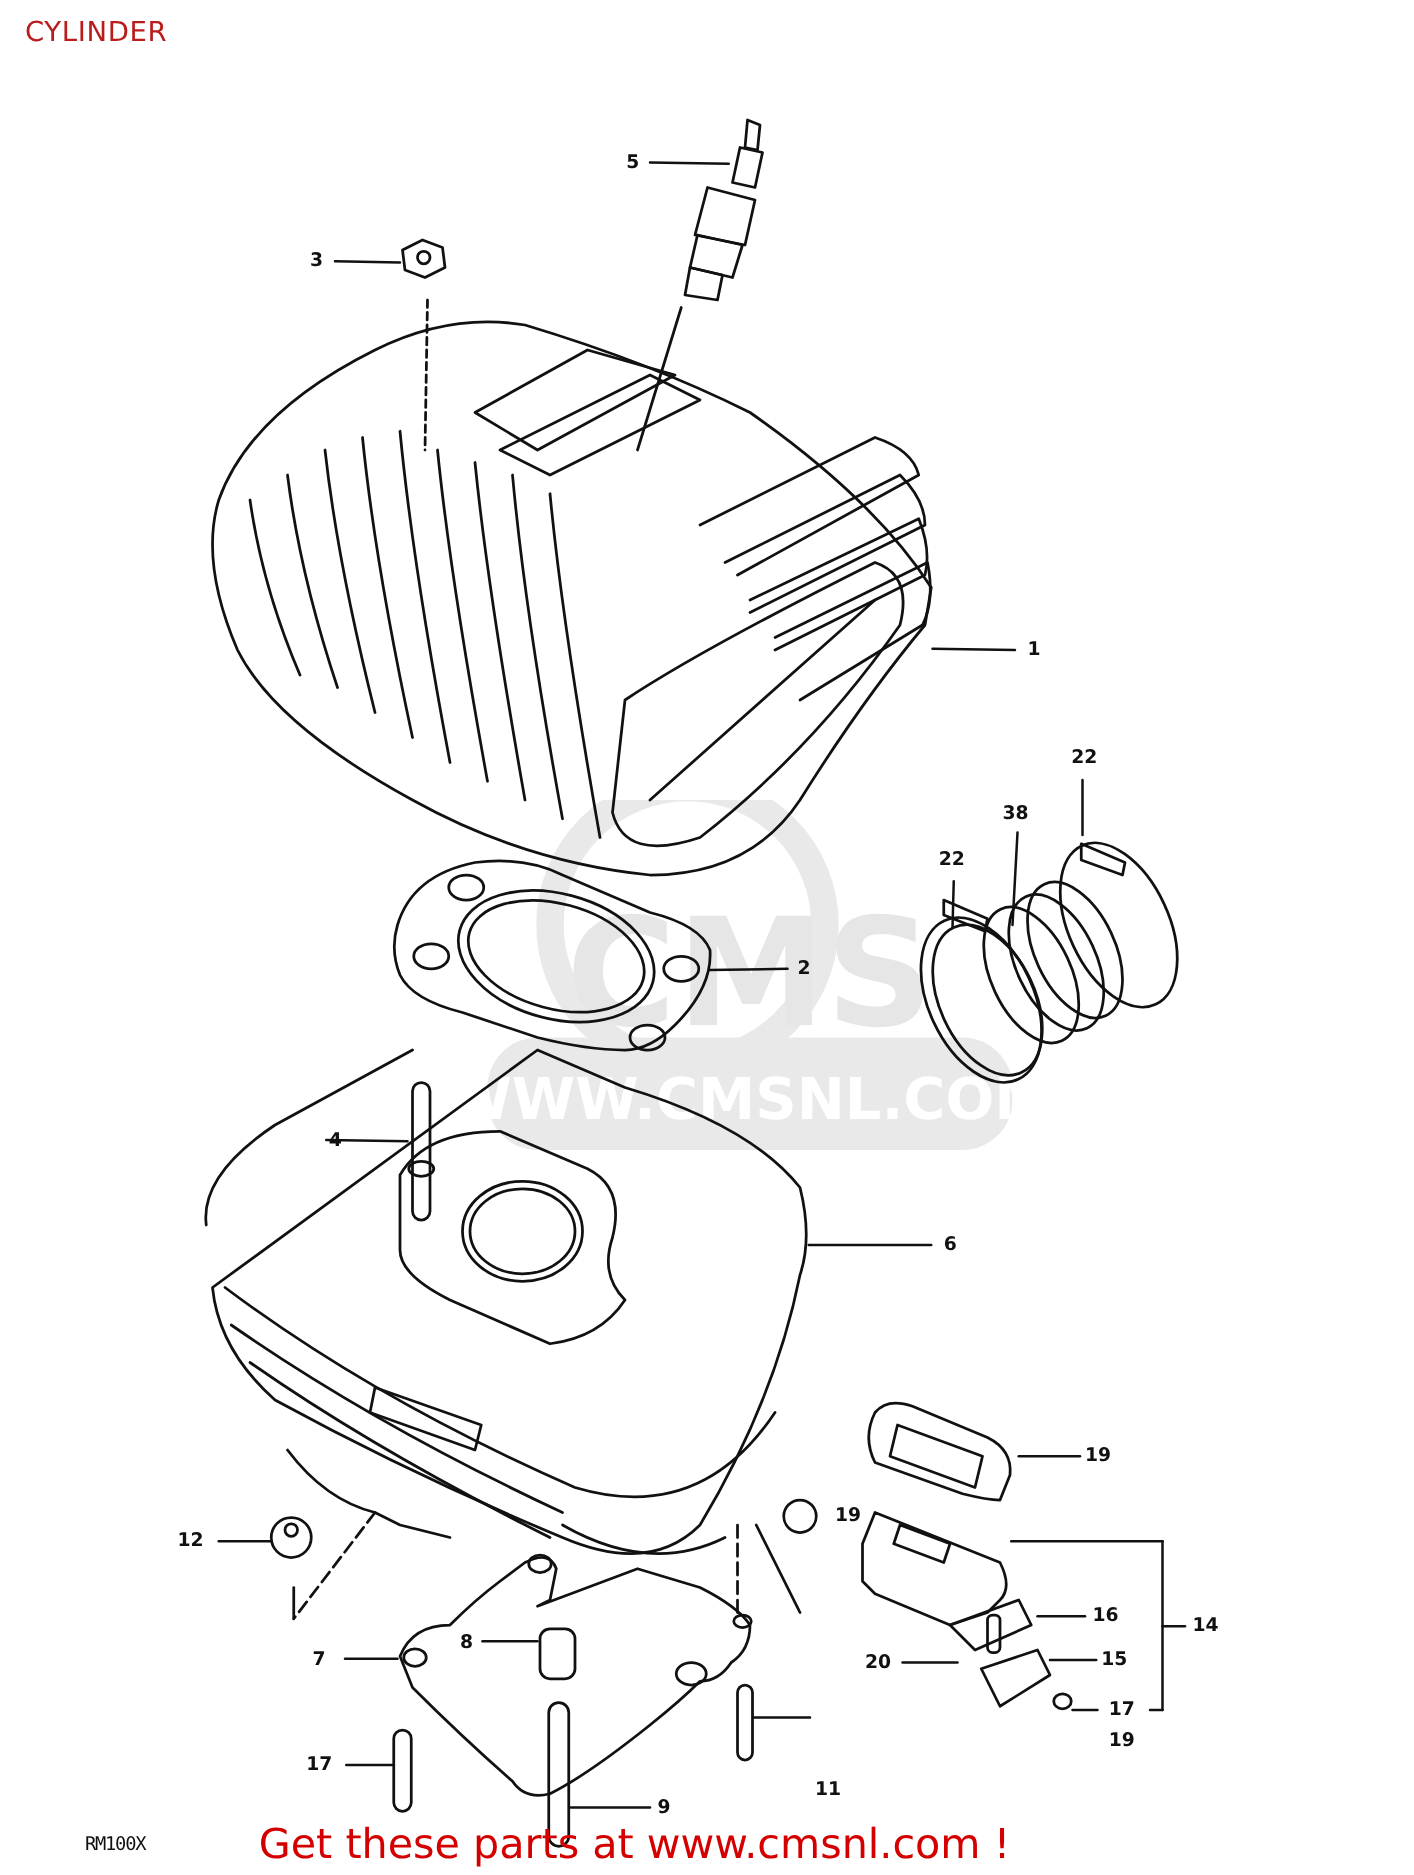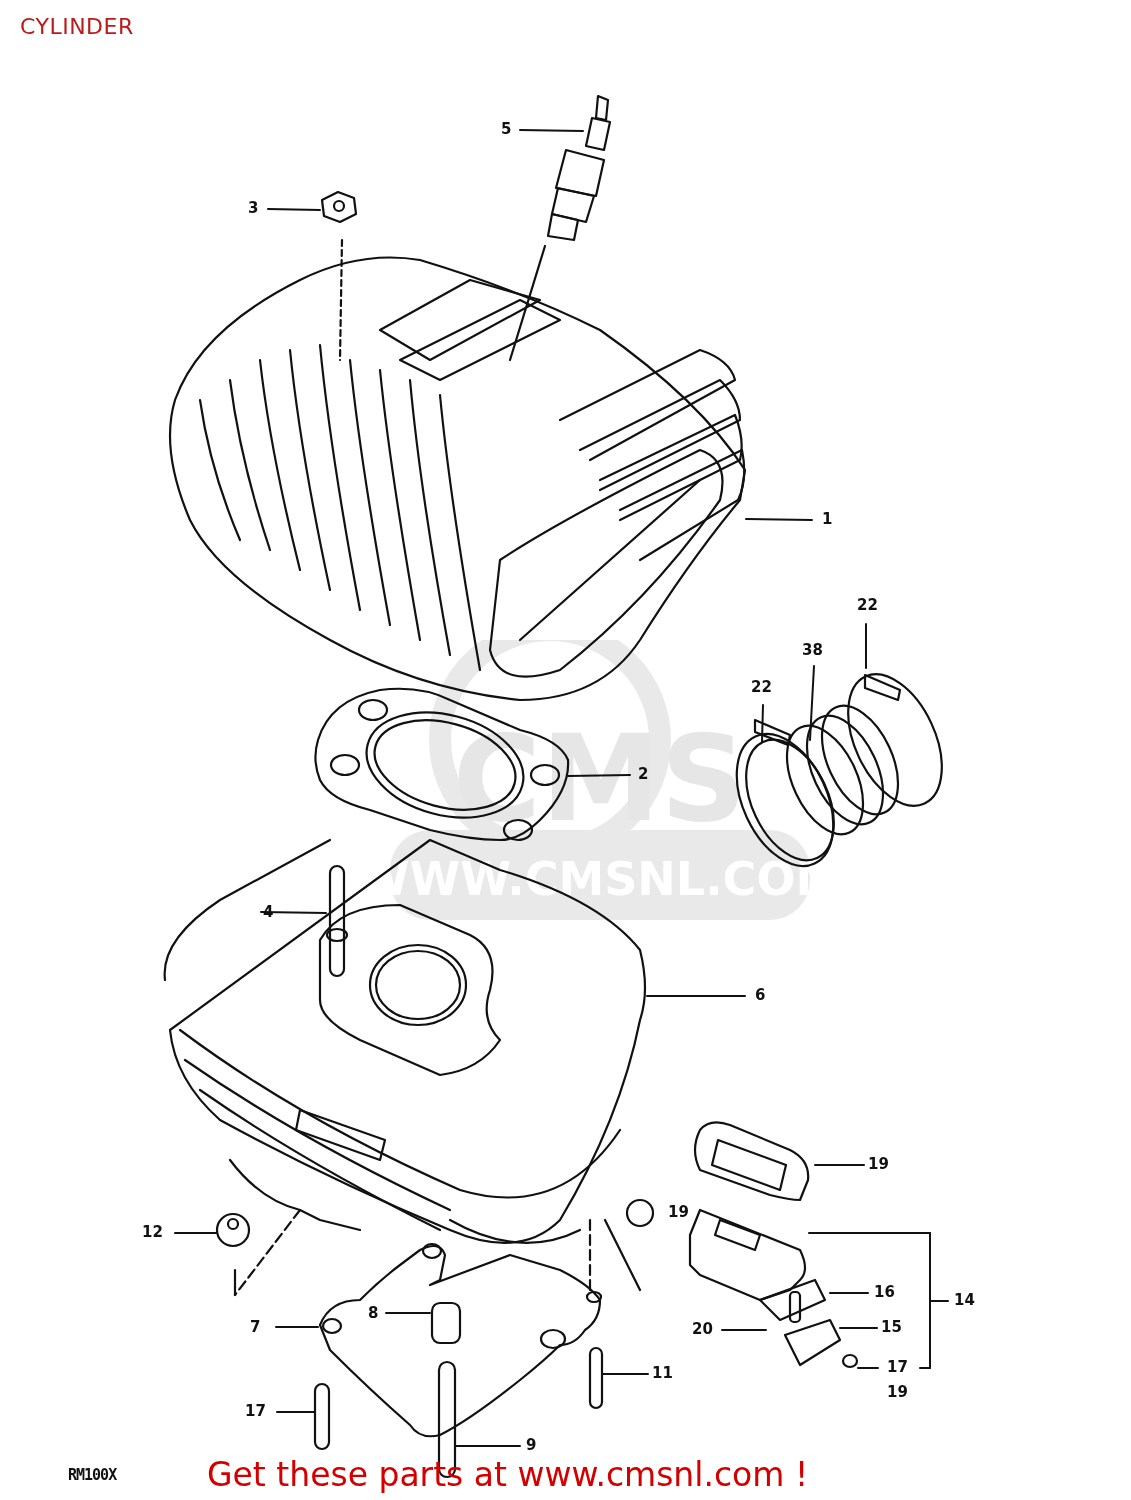--- a/index.html
+++ b/index.html
@@ -3,21 +3,21 @@
 <meta charset="utf-8">
 <style>
   html, body { margin: 0; padding: 0; background: #ffffff; }
   body { width: 1131px; height: 1500px; position: relative; overflow: hidden;
          font-family: "DejaVu Sans", sans-serif; }
   .title { position: absolute; left: 20px; top: 14px; font-size: 22px; color: #b91c1c;
            letter-spacing: 0.5px; font-family: "DejaVu Sans", sans-serif; }
   .diagram { position: absolute; left: 0; top: 0; width: 1131px; height: 1500px; }
   .callout { position: absolute; font-family: "DejaVu Sans", sans-serif; font-size: 15px;
              font-weight: bold; color: #111; line-height: 1; cursor: pointer; }
-  .model { position: absolute; left: 68px; top: 1466px; font-size: 15px; font-weight: bold;
+  .model { position: absolute; left: 68px; top: 1466px; font-size: 15px; font-weight: normal;
            color: #111; font-family: "DejaVu Sans Mono", monospace; letter-spacing: -1px; }
   .promo { position: absolute; left: 207px; top: 1455px; font-size: 33px; color: #d40000;
            font-family: "DejaVu Sans", sans-serif; text-decoration: none; text-align: right; }
   .watermark { position: absolute; left: 370px; top: 640px; width: 440px; height: 320px; opacity: 0.18; }
 </style>
 </head>
 <body>
 
 <div class="title">CYLINDER</div>
 
@@ -174,21 +174,21 @@
 <span class="callout" style="left:822px;top:512px">1</span>
 <span class="callout" style="left:638px;top:767px">2</span>
 <span class="callout" style="left:248px;top:201px">3</span>
 <span class="callout" style="left:263px;top:905px">4</span>
 <span class="callout" style="left:501px;top:122px">5</span>
 <span class="callout" style="left:755px;top:988px">6</span>
 <span class="callout" style="left:250px;top:1320px">7</span>
 <span class="callout" style="left:368px;top:1306px">8</span>
 <span class="callout" style="left:526px;top:1438px">9</span>
 <span class="callout" style="left:245px;top:1404px">17</span>
-<span class="callout" style="left:652px;top:1366px">11</span>
+<span class="callout" style="left:652px;top:1424px">11</span>
 <span class="callout" style="left:142px;top:1225px">12</span>
 <span class="callout" style="left:668px;top:1205px">19</span>
 <span class="callout" style="left:954px;top:1293px">14</span>
 <span class="callout" style="left:881px;top:1320px">15</span>
 <span class="callout" style="left:874px;top:1285px">16</span>
 <span class="callout" style="left:887px;top:1360px">17</span>
 <span class="callout" style="left:887px;top:1385px">19</span>
 <span class="callout" style="left:868px;top:1157px">19</span>
 <span class="callout" style="left:692px;top:1322px">20</span>
 <span class="callout" style="left:802px;top:643px">38</span>

